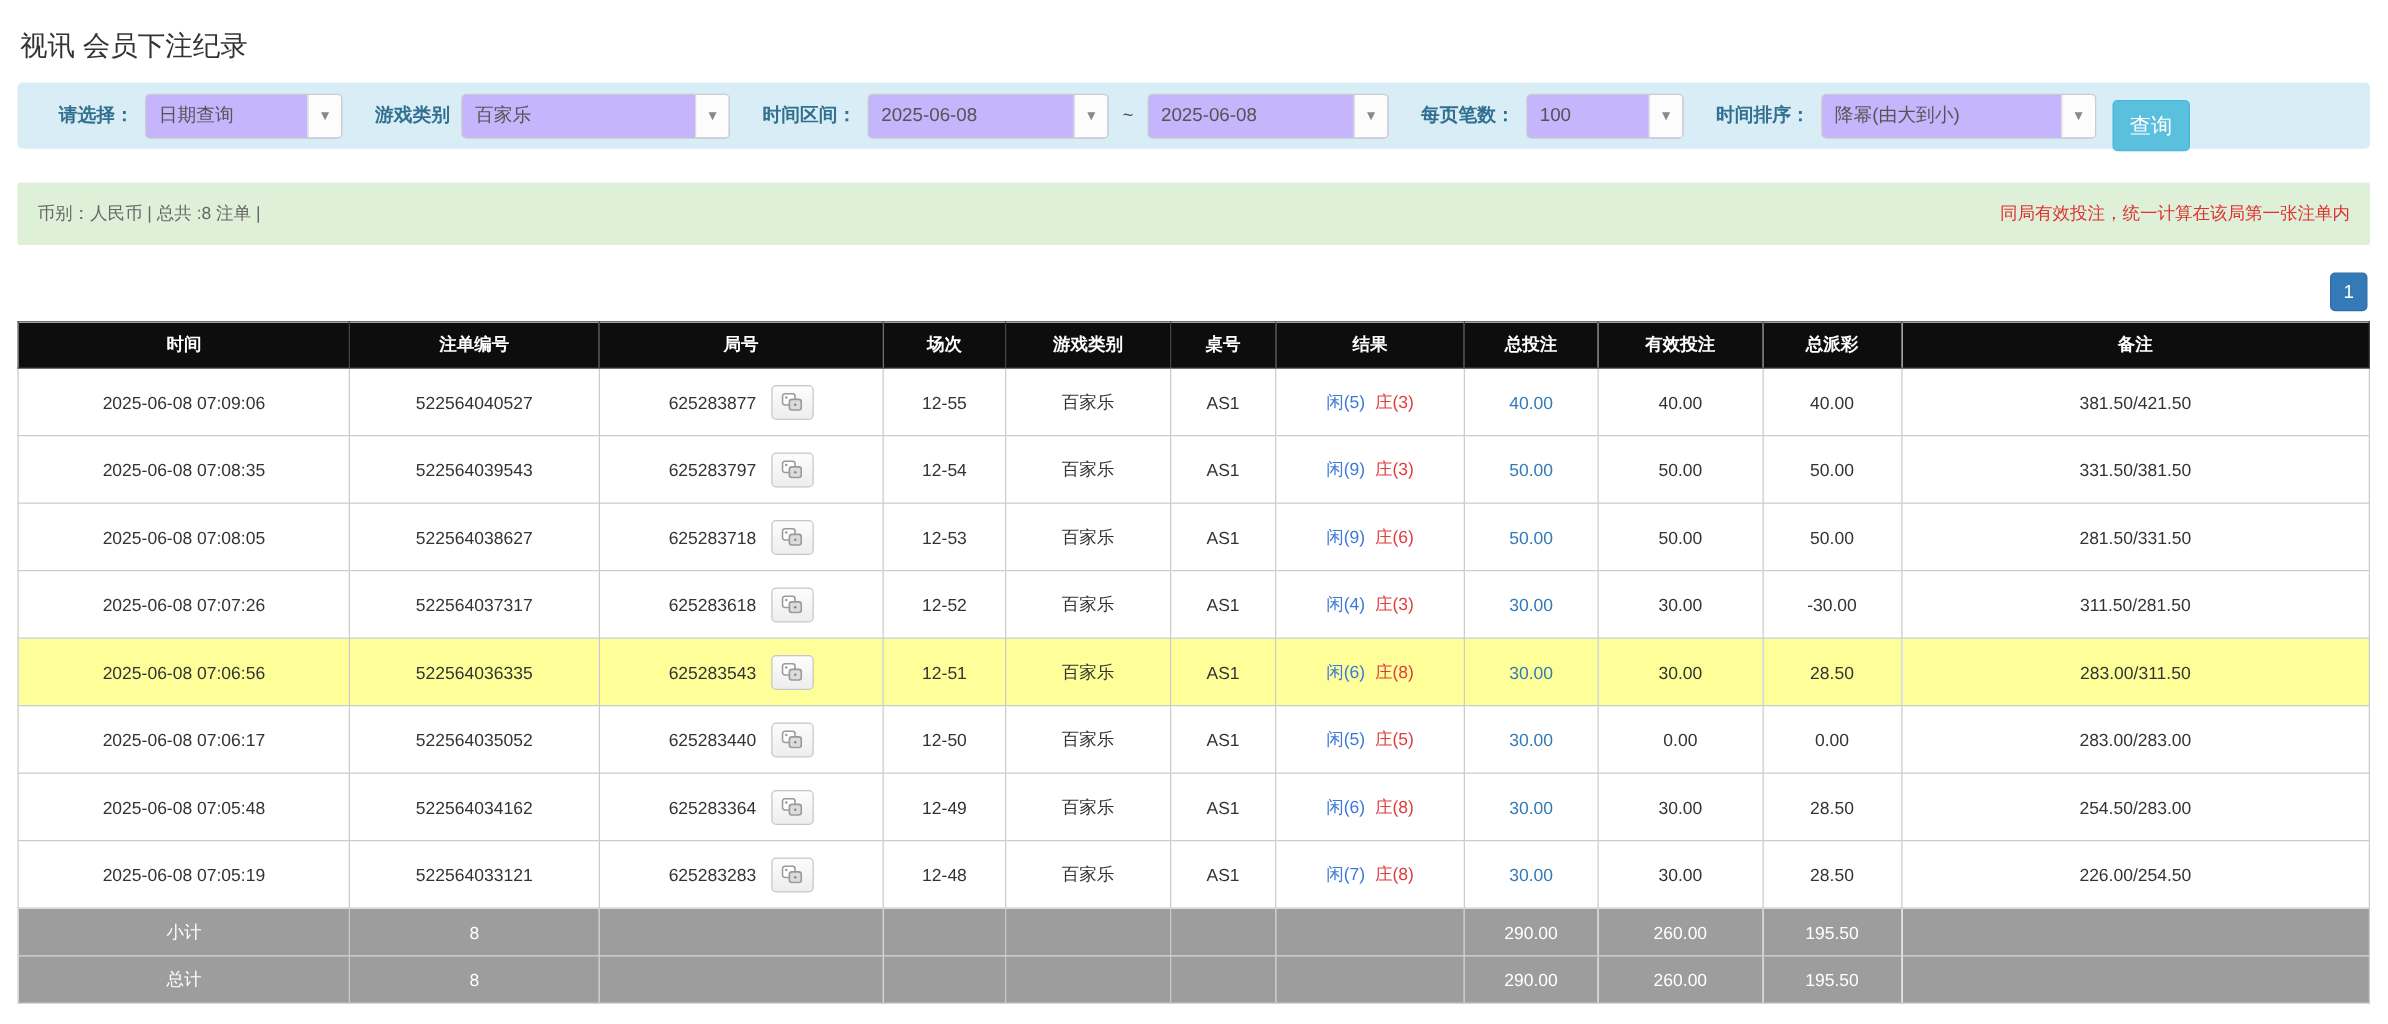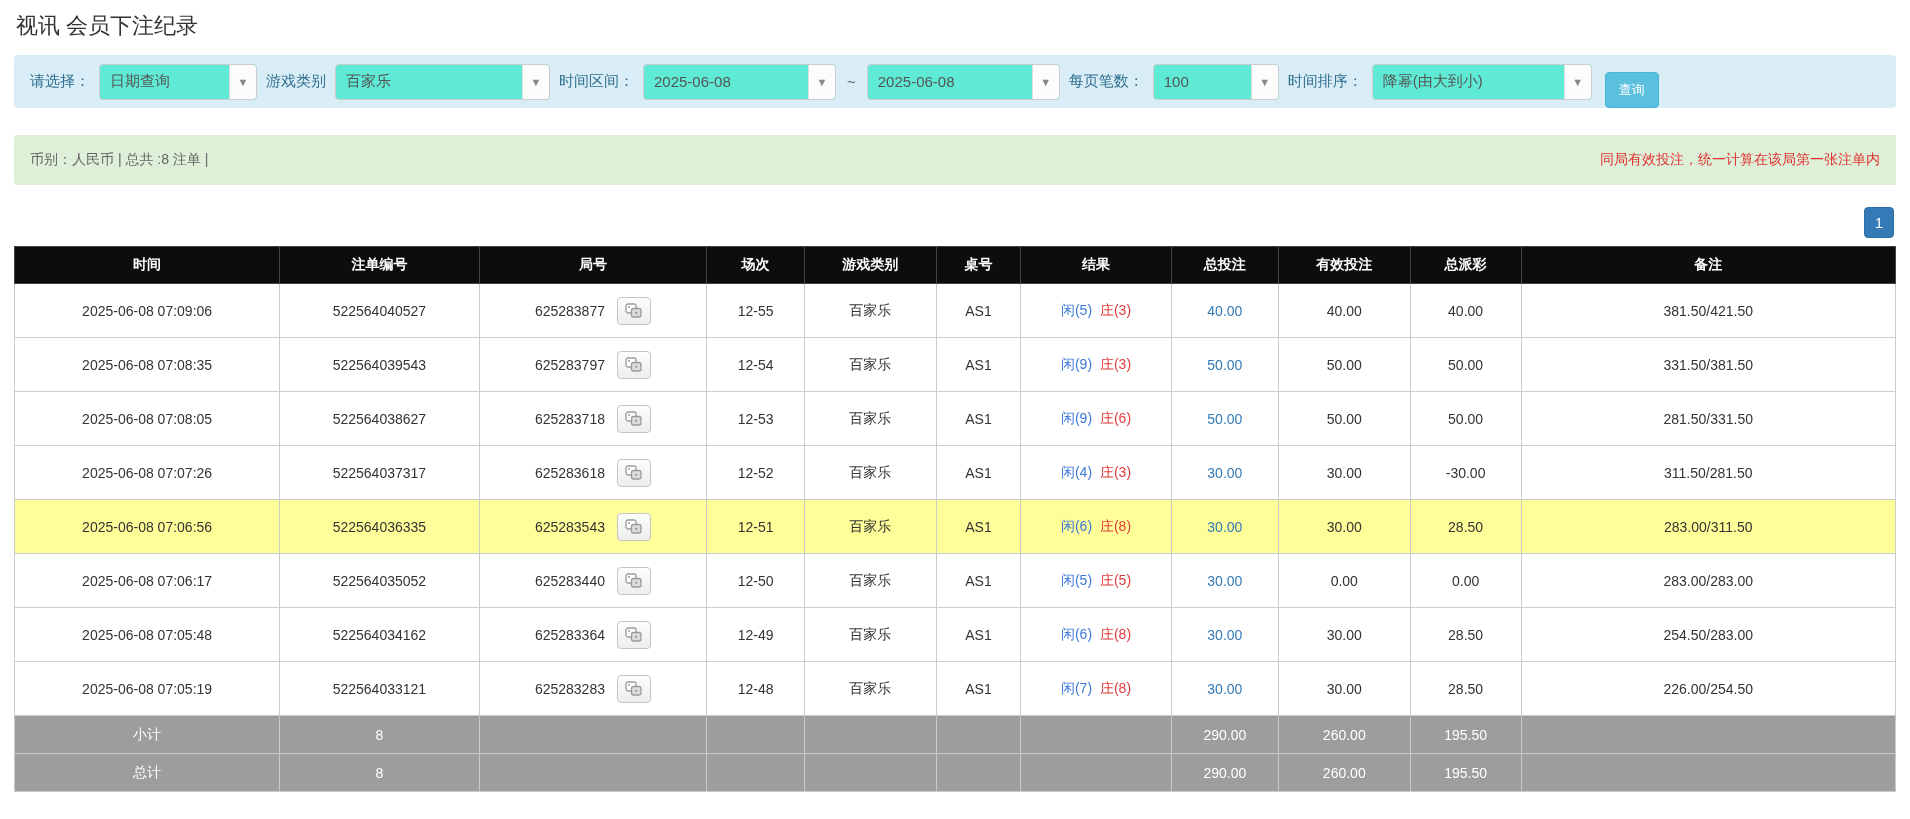--- a/index.html
+++ b/index.html
@@ -9,43 +9,44 @@
     min-height: 819px;
     font-family: "Liberation Sans", "DejaVu Sans", sans-serif;
     color: #333;
   }
   .page { padding: 10px 14px 20px 14px; }
 
   .title {
     font-size: 22px;
     font-weight: 400;
     color: #333;
-    margin: 1px 2px 14px 2px;
+    margin: 12px 2px 14px 2px;
   }
 
   
   .filter-bar {
     background: var(--filter_bar_bg, #d9edf7);
     border-radius: 4px;
     padding: 8px 16px;
     display: flex;
     align-items: center;
     gap: 9px;
     height: 53px;
   }
   .flabel {
     color: var(--label_color, #31708f);
     font-size: 15px;
-    font-weight: 400;
+    font-weight: 700;
     white-space: nowrap;
+    margin-left: 17px;
   }
   .combo {
     display: inline-flex;
     align-items: stretch;
-    background: #5eead4;
+    background: #c4b5fd;
     border: 1px solid #ccc;
     border-radius: 4px;
     height: 36px;
     overflow: hidden;
     cursor: pointer;
   }
   .combo-text {
     flex: 1;
     display: flex;
     align-items: center;
@@ -69,21 +70,21 @@
   .w-game  { width: 215px; }
   .w-date  { width: 193px; justify-content: space-between; }
   .w-size  { width: 126px; }
   .w-sort  { width: 220px; }
   .tilde { color: #555; font-size: 15px; padding: 0 2px; }
   .search-btn {
     background: var(--search_btn_bg, #5bc0de);
     border: 1px solid #46b8da;
     border-radius: 4px;
     color: #fff;
-    font-size: 13px;
+    font-size: 17px;
     padding: 8px 13px;
     cursor: pointer;
     font-family: inherit;
     margin-left: 4px;
     margin-top: 16px;
   }
 
   
   .summary-bar {
     background: var(--summary_bar_bg, #dff0d8);

